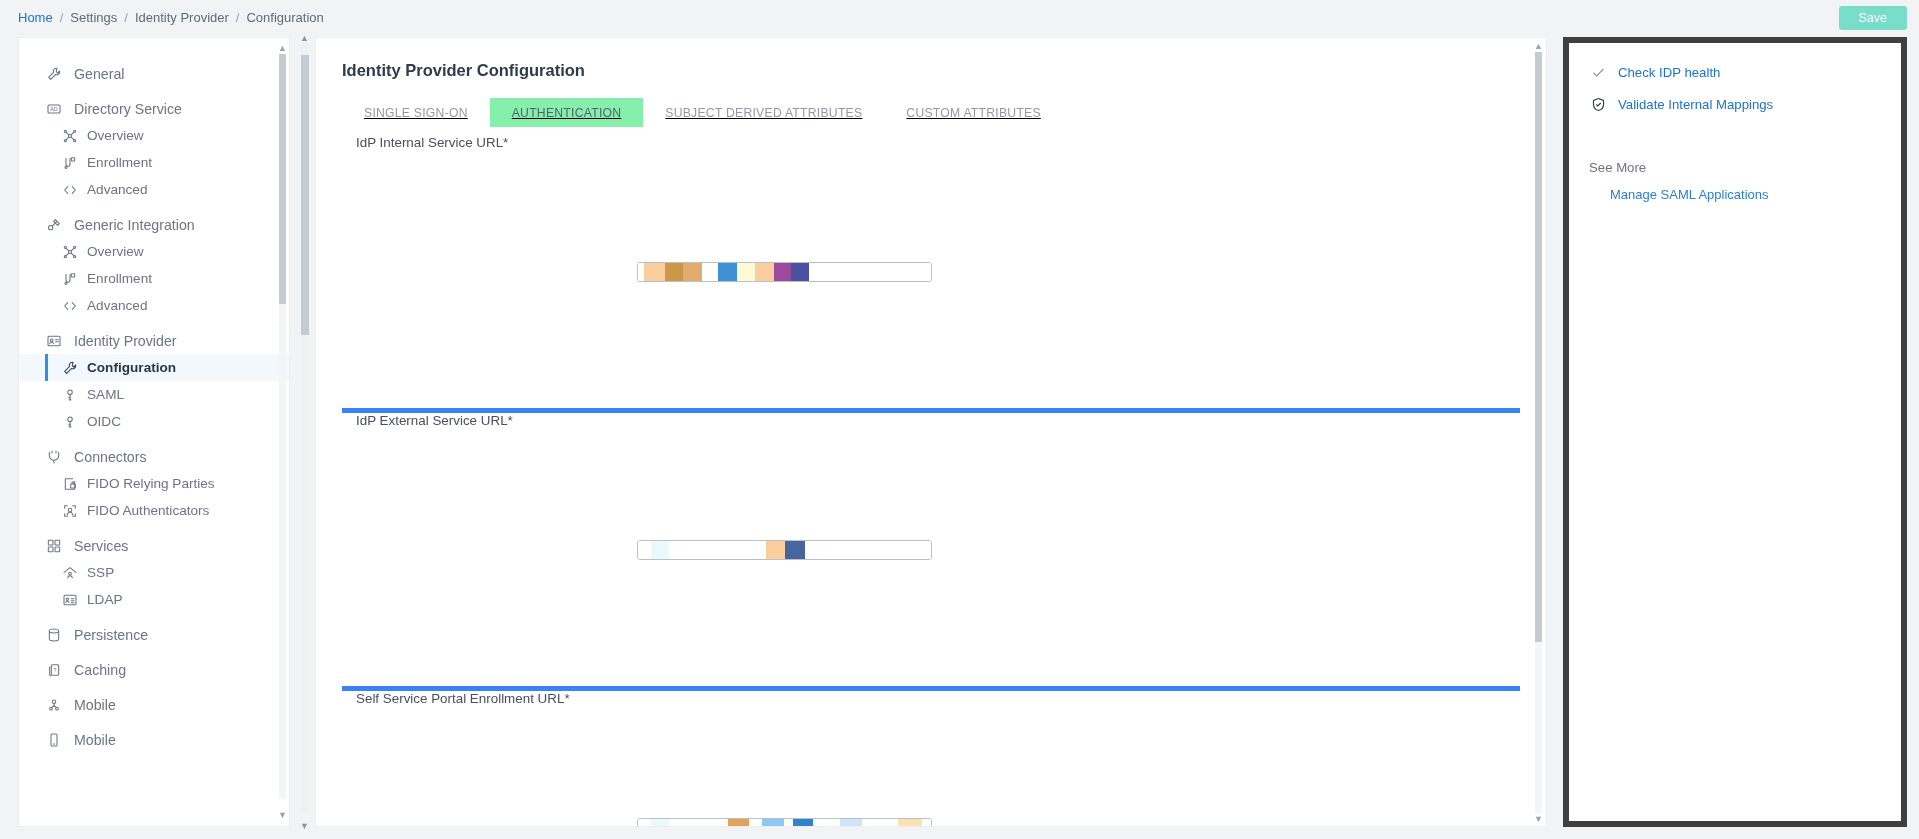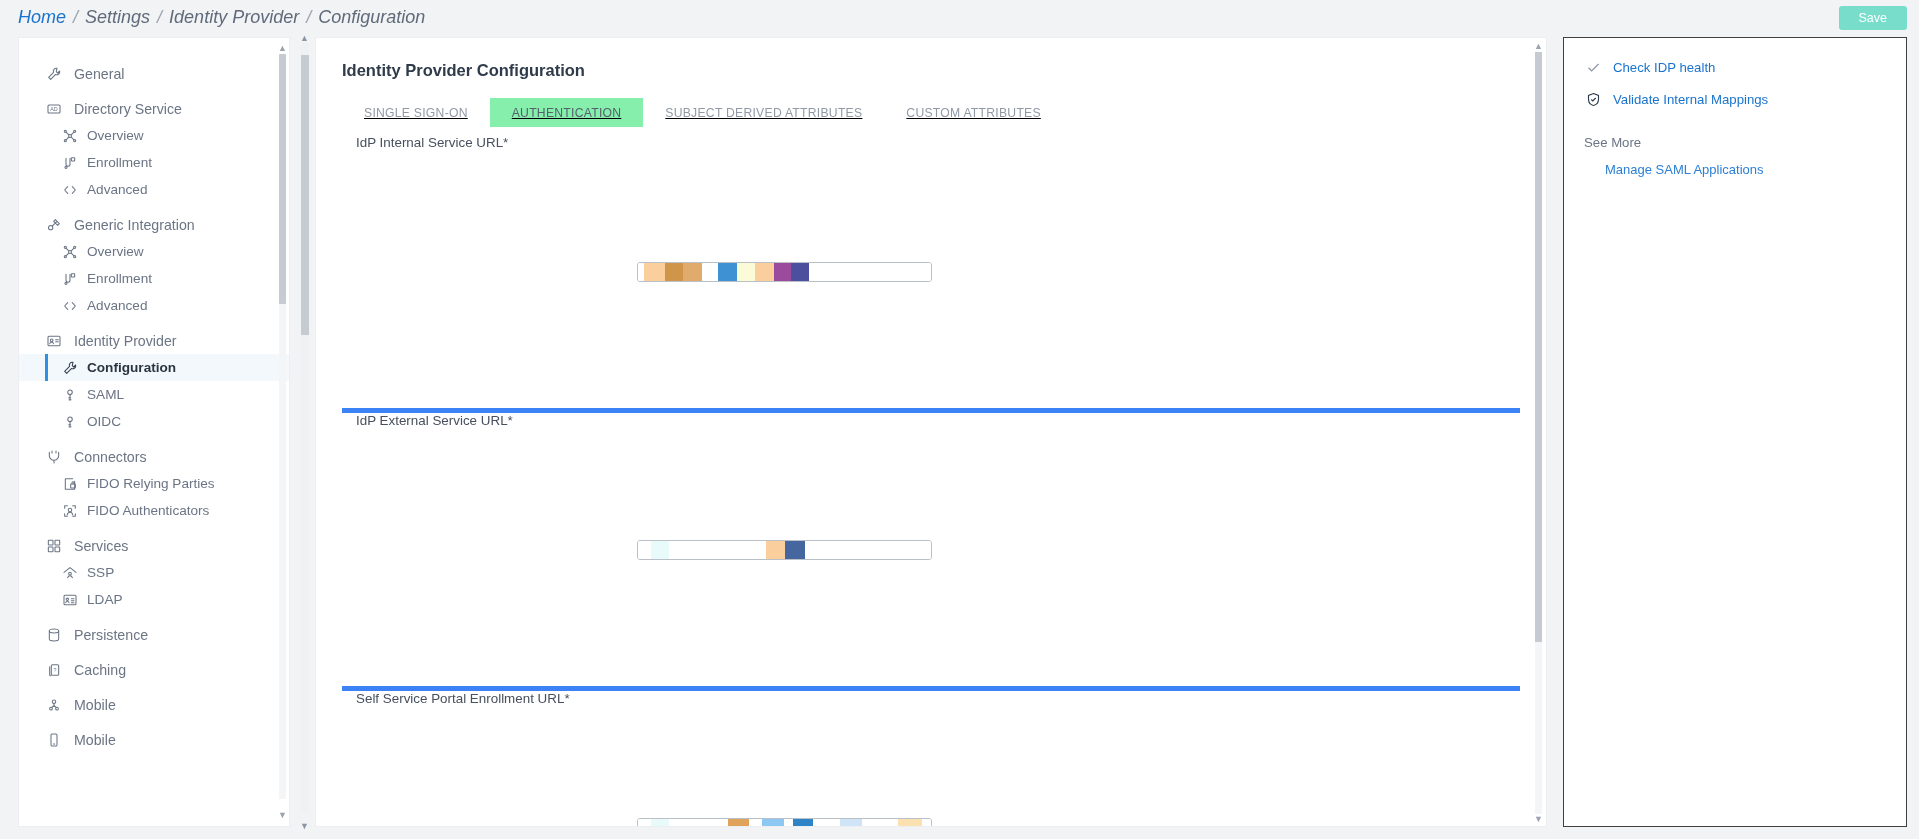--- a/index.html
+++ b/index.html
@@ -12,21 +12,21 @@
   body { position: relative; }
 
   
   .topbar {
     height: 34px; width: 100%;
     background: #f2f3f5;
     display: flex; align-items: center;
     padding: 0 12px 0 18px;
     position: relative;
   }
-  .breadcrumb { display: flex; align-items: center; font-size: 18px; color: #5f6a7a; font-style: italic; }
+  .breadcrumb { display: flex; align-items: center; font-size: 13px; color: #5f6a7a; }
   .breadcrumb .crumb-home { color: #1a73cc; }
   .breadcrumb .sep { margin: 0 7px; color: #9aa3af; }
   .save-btn {
     position: absolute; right: 12px; top: 6px;
     background: #78ddcb; color: #ffffff;
     border: none; border-radius: 3px;
     font-size: 12.5px; font-family: "Liberation Sans", sans-serif;
     padding: 5px 20px; cursor: pointer;
   }
 
@@ -180,37 +180,37 @@
     position: absolute; left: -15px; font-size: 9px; color: #8d96a3;
   }
   .left-arrow-up { top: -4px; }
   .left-arrow-dn { bottom: -4px; }
 
   
   .right-wrap {
     width: 344px; min-width: 344px;
     margin-left: 16px;
     background: #ffffff;
-    border: 1px solid #404040;
+    border: 6px solid #404040;
     height: 790px;
     padding: 22px 20px 0 20px;
   }
   .action-link {
     display: flex; align-items: center;
     font-size: 13.2px; color: #1a73cc;
     margin-bottom: 17px; cursor: pointer;
   }
   .action-link .ico {
     width: 18px; margin-right: 11px;
     display: inline-flex; align-items: center; justify-content: center;
     color: #6b7585;
   }
   .see-more {
     font-size: 13.2px; color: #6b7585;
-    margin-top: 28px; margin-bottom: 12px;
+    margin-top: 48px; margin-bottom: 12px;
   }
   .sub-link {
     font-size: 13px; color: #2b7fd4; padding-left: 21px; cursor: pointer;
   }
   svg { display: block; }
 </style>
 </head>
 <body>
 
 <div class="topbar">

